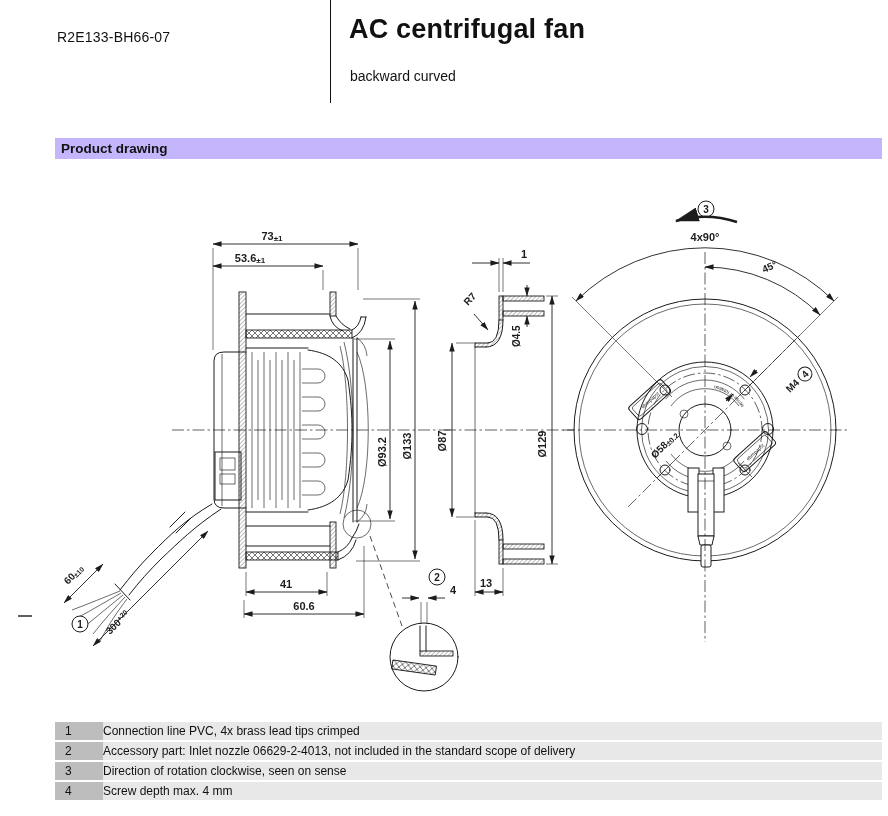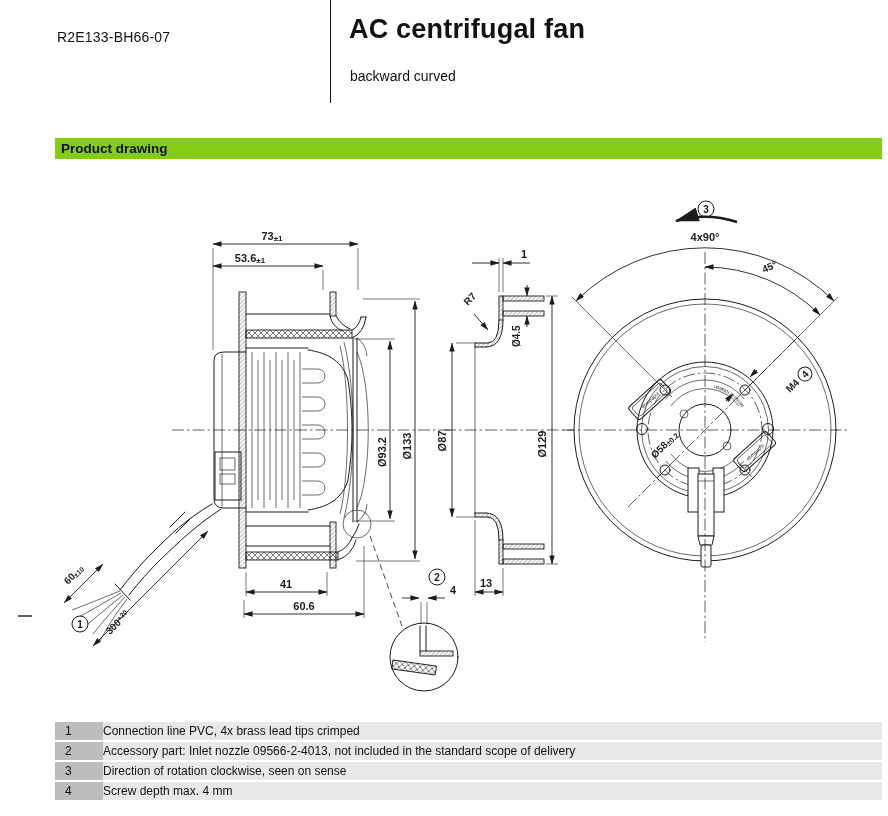--- a/index.html
+++ b/index.html
@@ -6,21 +6,21 @@
   body{
     width:888px;height:816px;position:relative;background:#ffffff;
     font-family:"Liberation Sans",sans-serif;color:#111;overflow:hidden;
   }
   
   .hdr-model{position:absolute;left:57px;top:29px;font-size:14px;font-weight:normal;letter-spacing:.2px;}
   .hdr-sep{position:absolute;left:330px;top:0;width:1px;height:103px;background:#111;}
   .hdr-title{position:absolute;left:349px;top:14px;font-size:27px;font-weight:700;letter-spacing:.2px;}
   .hdr-sub{position:absolute;left:350px;top:56px;font-size:14px;font-weight:400;margin-top:12px;}
   
-  .sect{position:absolute;left:55px;top:138px;width:827px;height:21px;background:#84cc16;}
+  .sect{position:absolute;left:55px;top:138px;width:827px;height:21px;background:#c4b5fd;}
   .sect span{display:block;padding:3px 0 0 6px;font-size:13.5px;font-weight:bold;}
   
   .notes{position:absolute;left:55px;top:722px;width:827px;}
   .nrow{display:grid;grid-template-columns:48px 1fr;margin-bottom:2px;}
   .nnum{background:#bdbdbd;height:18px;line-height:18px;padding-left:10px;font-size:12px;}
   .ntxt{background:#e8e8e8;height:18px;line-height:18px;font-size:12px;}
   
   svg{position:absolute;left:0;top:0;}
   .ln{stroke:#1c1c1c;stroke-width:1;fill:none;stroke-linecap:round;}
   .tn{stroke:#1c1c1c;stroke-width:0.65;fill:none;}
@@ -321,21 +321,21 @@
   </g>
 </svg>
 
 <div class="notes">
   <div class="nrow">
     <div class="nnum">1</div>
     <div class="ntxt">Connection line PVC, 4x brass lead tips crimped</div>
   </div>
   <div class="nrow">
     <div class="nnum">2</div>
-    <div class="ntxt">Accessory part: Inlet nozzle 09566-2-4013, not included in the standard scope of delivery</div>
+    <div class="ntxt">Accessory part: Inlet nozzle 06629-2-4013, not included in the standard scope of delivery</div>
   </div>
   <div class="nrow">
     <div class="nnum">3</div>
     <div class="ntxt">Direction of rotation clockwise, seen on sense</div>
   </div>
   <div class="nrow">
     <div class="nnum">4</div>
     <div class="ntxt">Screw depth max. 4 mm</div>
   </div>
 </div>

